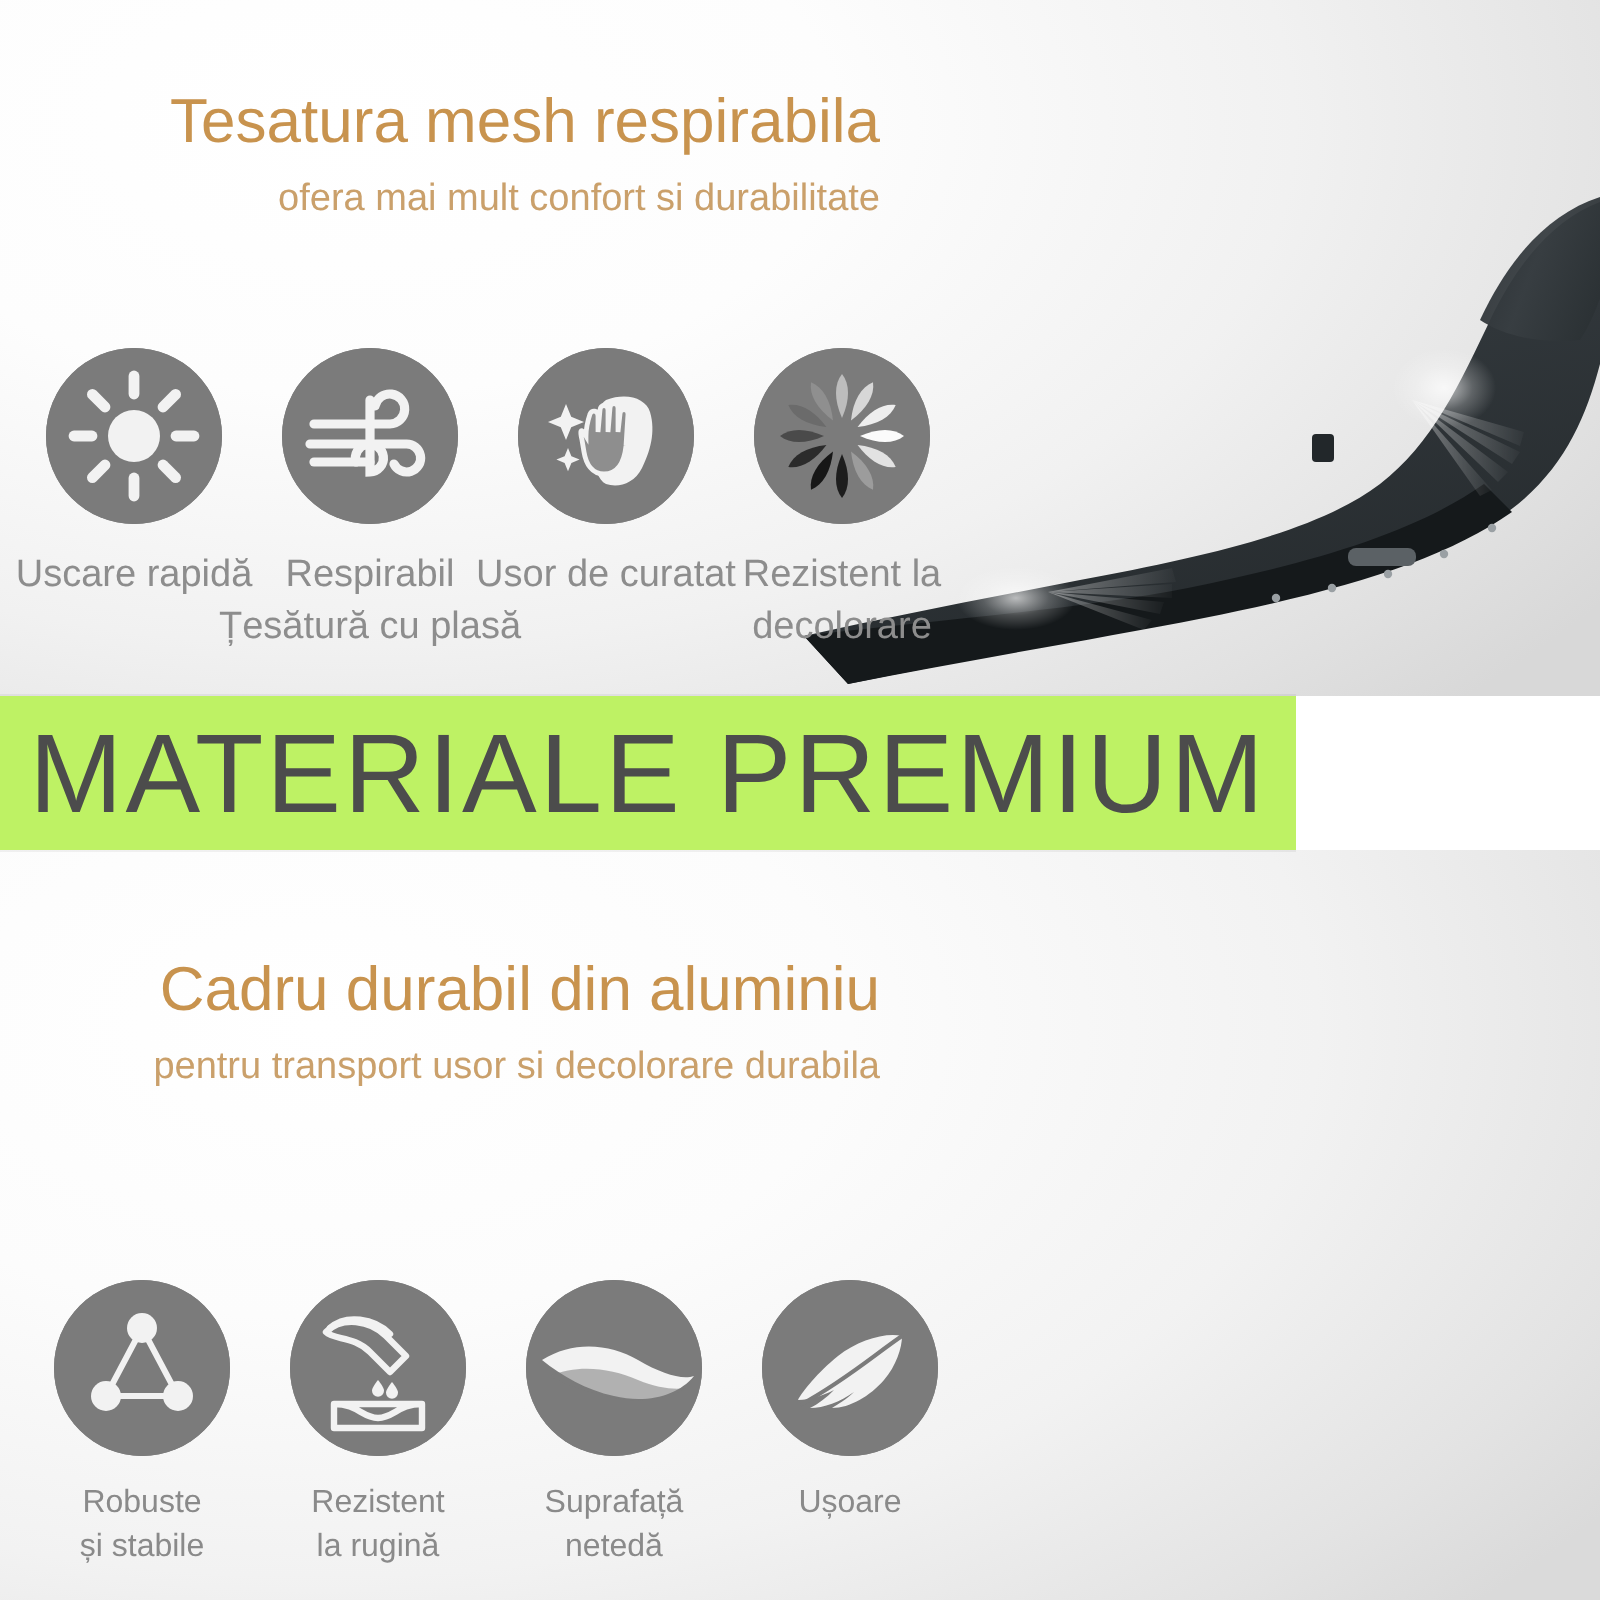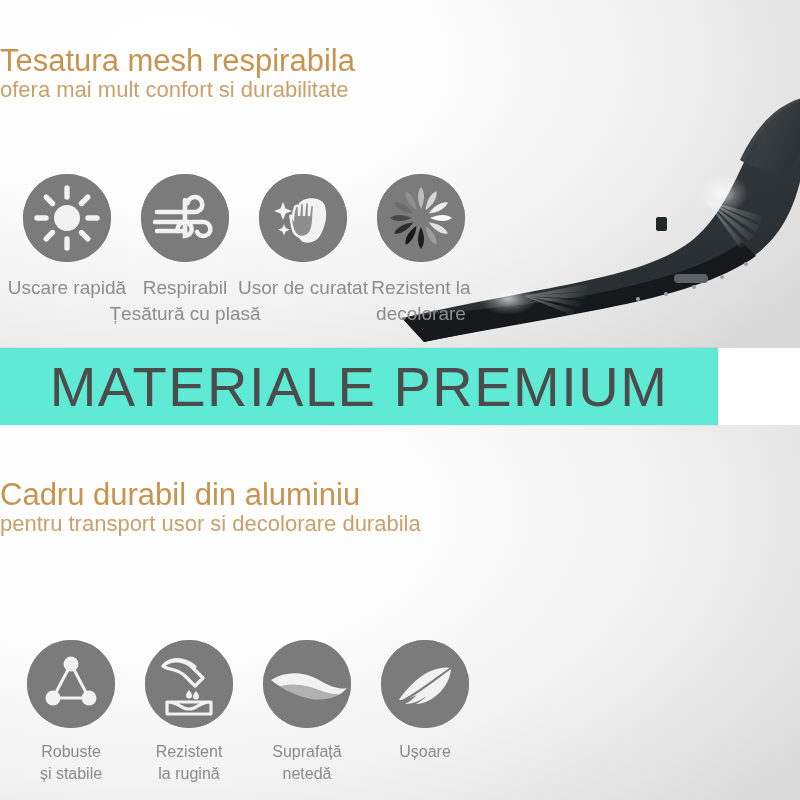--- a/index.html
+++ b/index.html
@@ -15,37 +15,37 @@
   .panel-top{top:0;height:348px;
     background:
       radial-gradient(ellipse 760px 420px at 22% 18%, #ffffff 0%, #fdfdfd 32%, #f1f1f1 62%, #e2e2e2 86%, #d8d8d8 100%);
   }
   .panel-bottom{top:425px;height:399px;
     background:
       radial-gradient(ellipse 780px 430px at 20% 22%, #ffffff 0%, #fcfcfc 34%, #f2f2f2 64%, #e3e3e3 88%, #dadada 100%);
   }
 
   
-  .banner{position:absolute;left:0;top:348px;width:718px;height:77px;
-    background:#5eead4;z-index:40;
+  .banner{position:absolute;left:0;top:348px;width:648px;height:77px;
+    background:#bef264;z-index:40;
     display:flex;align-items:center;justify-content:center;
     box-shadow:0 -1px 0 rgba(0,0,0,.05), 0 1px 0 rgba(0,0,0,.05);
   }
   .banner-text{
     font-size:56px;letter-spacing:1.5px;color:#4c4c4c;
     font-weight:400;white-space:nowrap;line-height:1;
   }
 
   
-  .heading{position:absolute;z-index:20;text-align:left;width:440px;}
+  .heading{position:absolute;z-index:20;text-align:right;width:440px;}
   .heading .h-main{
     font-size:31px;color:#c8934e;line-height:1.1;white-space:nowrap;font-weight:400;
   }
   .heading .h-sub{
-    font-size:22px;color:#caa06b;line-height:1.1;margin-top:0;white-space:nowrap;font-weight:400;
+    font-size:19px;color:#caa06b;line-height:1.1;margin-top:12px;white-space:nowrap;font-weight:400;
   }
   .heading-top{left:0;top:44px;}
   .heading-bottom{left:0;top:478px;}
 
   
   .features{position:absolute;z-index:25;display:flex;}
   .features-top{left:8px;top:174px;}
   .features-bottom{left:12px;top:640px;}
   .feature{width:118px;display:flex;flex-direction:column;align-items:center;}
   .fi-wrap{width:88px;height:88px;position:relative;}

